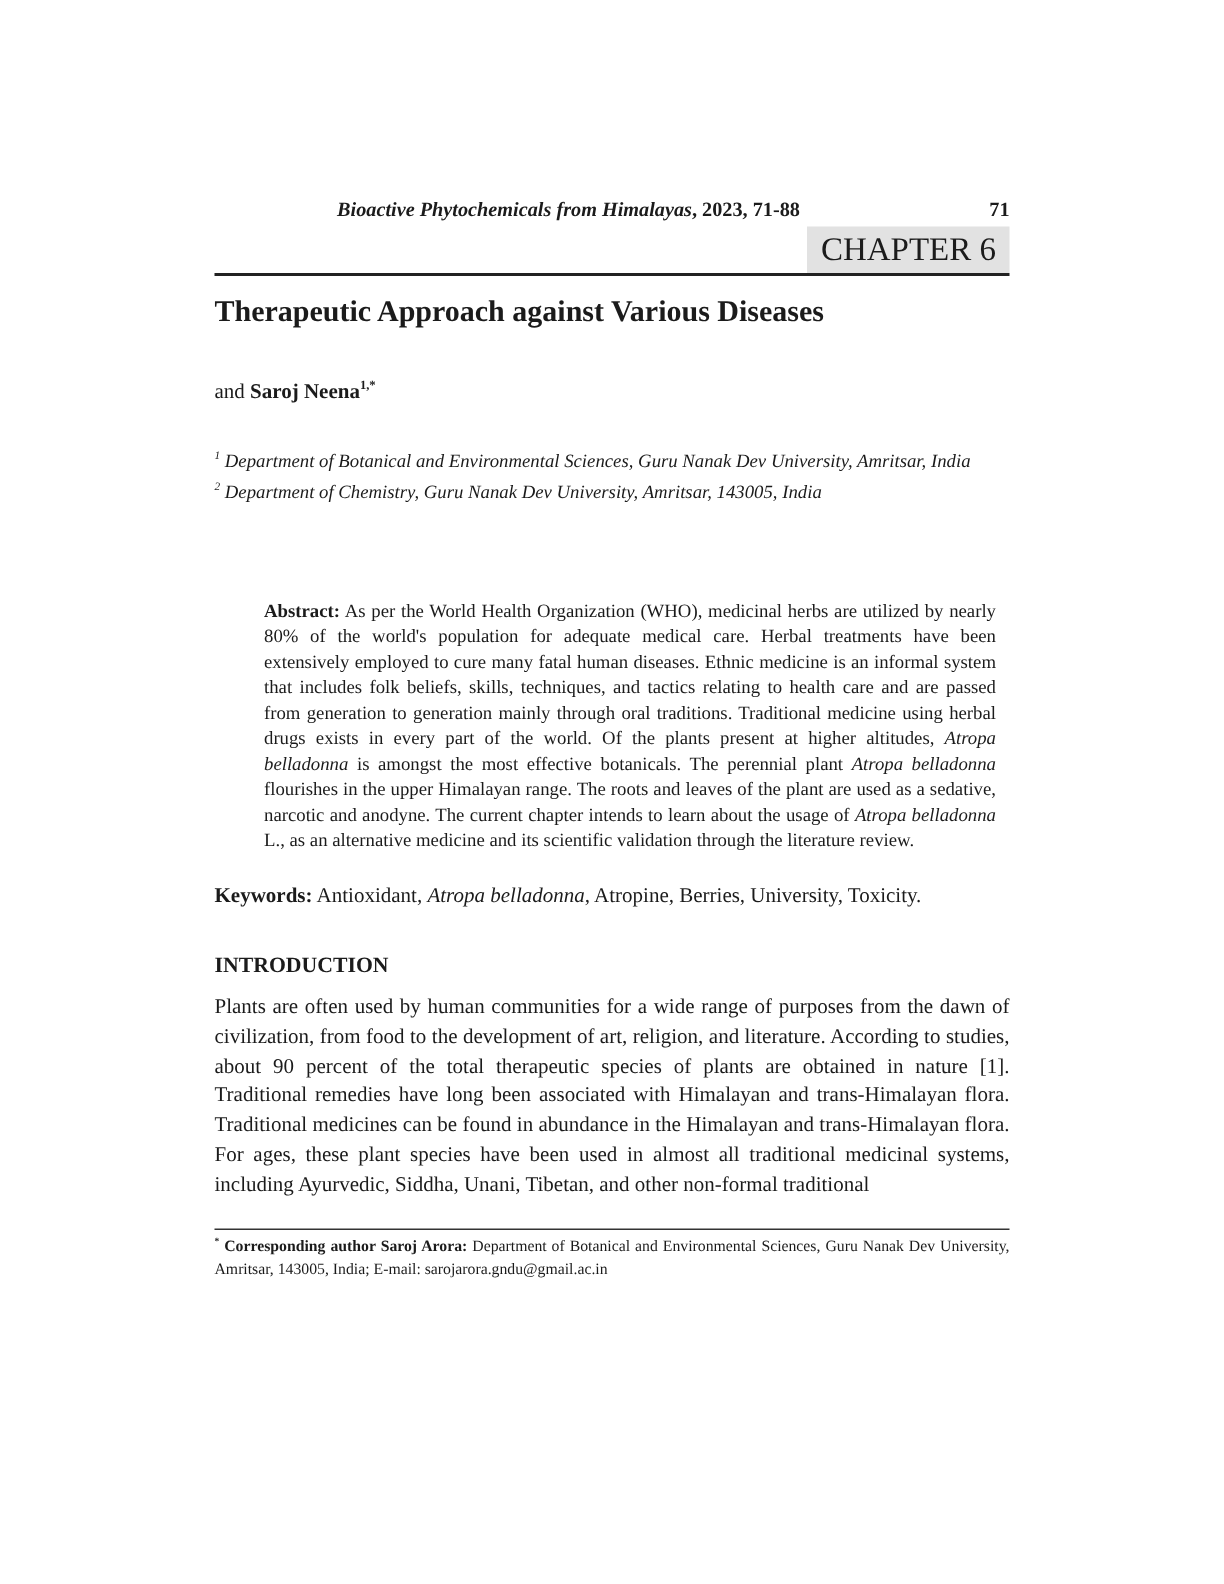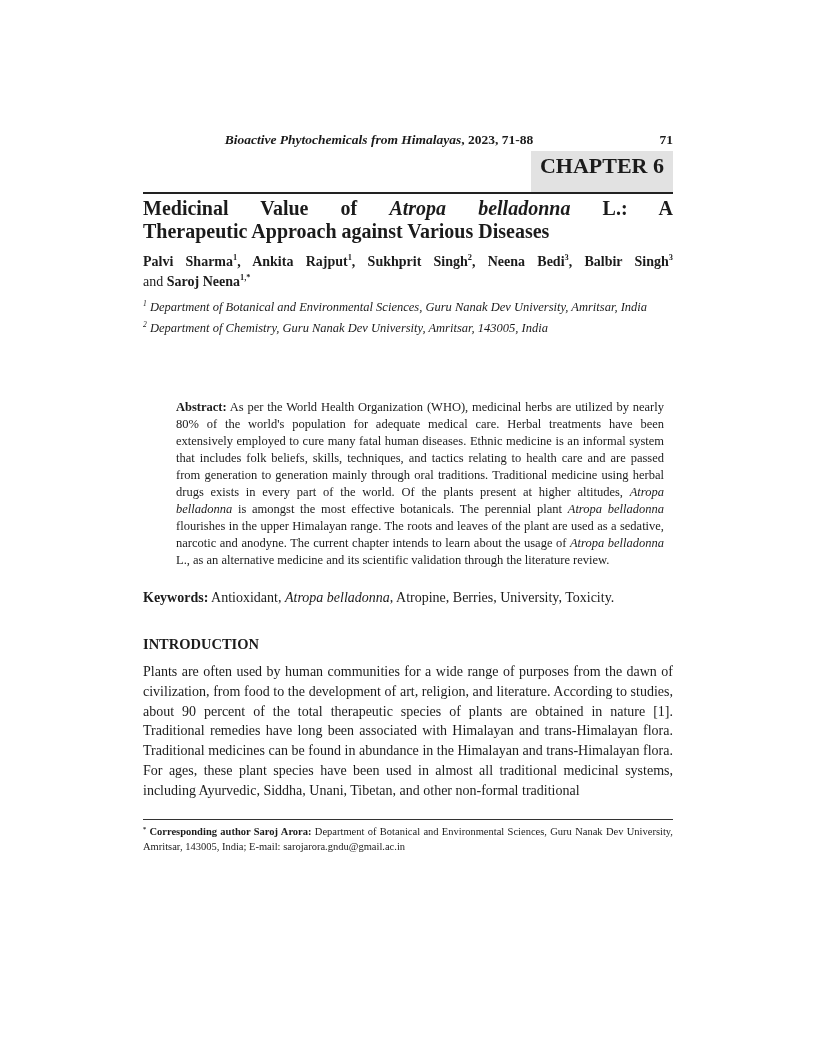--- a/index.html
+++ b/index.html
@@ -28,22 +28,22 @@
   .rh-page { width: 58px; text-align: right; font-weight: bold; }
 
   .chapter-row {
     position: absolute; top: 151px; left: 143px; width: 530px;
     text-align: right;
     border-bottom: 2px solid #222222;
   }
   .chapter-label {
     display: inline-block;
     background: #e2e2e2;
-    font-size: 22px; font-weight: bold; line-height: 26px;
-    padding: 2px 9px 13px 9px;
+    font-size: 22px; font-weight: normal; line-height: 26px;
+    padding: 2px 9px 3px 9px;
     vertical-align: bottom;
   }
 
   .title {
     position: absolute; top: 197px; left: 143px; width: 530px;
     font-size: 20px; font-weight: bold; line-height: 22.5px;
   }
 
   .authors {
     position: absolute; top: 252px; left: 143px; width: 530px;
@@ -97,26 +97,24 @@
   <header class="running-head">
     <div class="rh-center"><span style="font-weight: bold; font-style: italic;">Bioactive Phytochemicals from Himalayas</span><span style="font-weight: bold;">, 2023, 71-88</span></div>
     <div class="rh-page">71</div>
   </header>
 
   <div class="chapter-row">
     <span class="chapter-label">CHAPTER 6</span>
   </div>
 
   <h1 class="title">
-    <span class="jline force"><span>Medicinal Value of </span><span style="font-style: italic;">Atropa belladonna</span><span> L.: A</span></span>
     <span class="jline"><span>Therapeutic Approach against Various Diseases</span></span>
   </h1>
 
   <div class="authors">
-    <div class="jline force boldline"><span>Palvi Sharma</span><sup>1</sup><span>, Ankita Rajput</span><sup>1</sup><span>, Sukhprit Singh</span><sup>2</sup><span>, Neena Bedi</span><sup>3</sup><span>, Balbir Singh</span><sup>3</sup></div>
     <div class="jline"><span>and </span><span style="font-weight: bold;">Saroj Neena</span><sup style="font-weight: bold;">1,*</sup></div>
   </div>
 
   <div class="affiliations">
     <p class="affiliation"><sup>1</sup><span> Department of Botanical and Environmental Sciences, Guru Nanak Dev University, Amritsar, India</span></p>
     <p class="affiliation"><sup>2</sup><span> Department of Chemistry, Guru Nanak Dev University, Amritsar, 143005, India</span></p>
   </div>
 
   <p class="abstract"><span style="font-weight: bold;">Abstract:</span><span> As per the World Health Organization (WHO), medicinal herbs are utilized by nearly 80% of the world's population for adequate medical care. Herbal treatments have been extensively employed to cure many fatal human diseases. Ethnic medicine is an informal system that includes folk beliefs, skills, techniques, and tactics relating to health care and are passed from generation to generation mainly through oral traditions. Traditional medicine using herbal drugs exists in every part of the world. Of the plants present at higher altitudes, </span><span style="font-style: italic;">Atropa belladonna</span><span> is amongst the most effective botanicals. The perennial plant </span><span style="font-style: italic;">Atropa belladonna</span><span> flourishes in the upper Himalayan range. The roots and leaves of the plant are used as a sedative, narcotic and anodyne. The current chapter intends to learn about the usage of </span><span style="font-style: italic;">Atropa belladonna</span><span> L., as an alternative medicine and its scientific validation through the literature review.</span></p>
 

